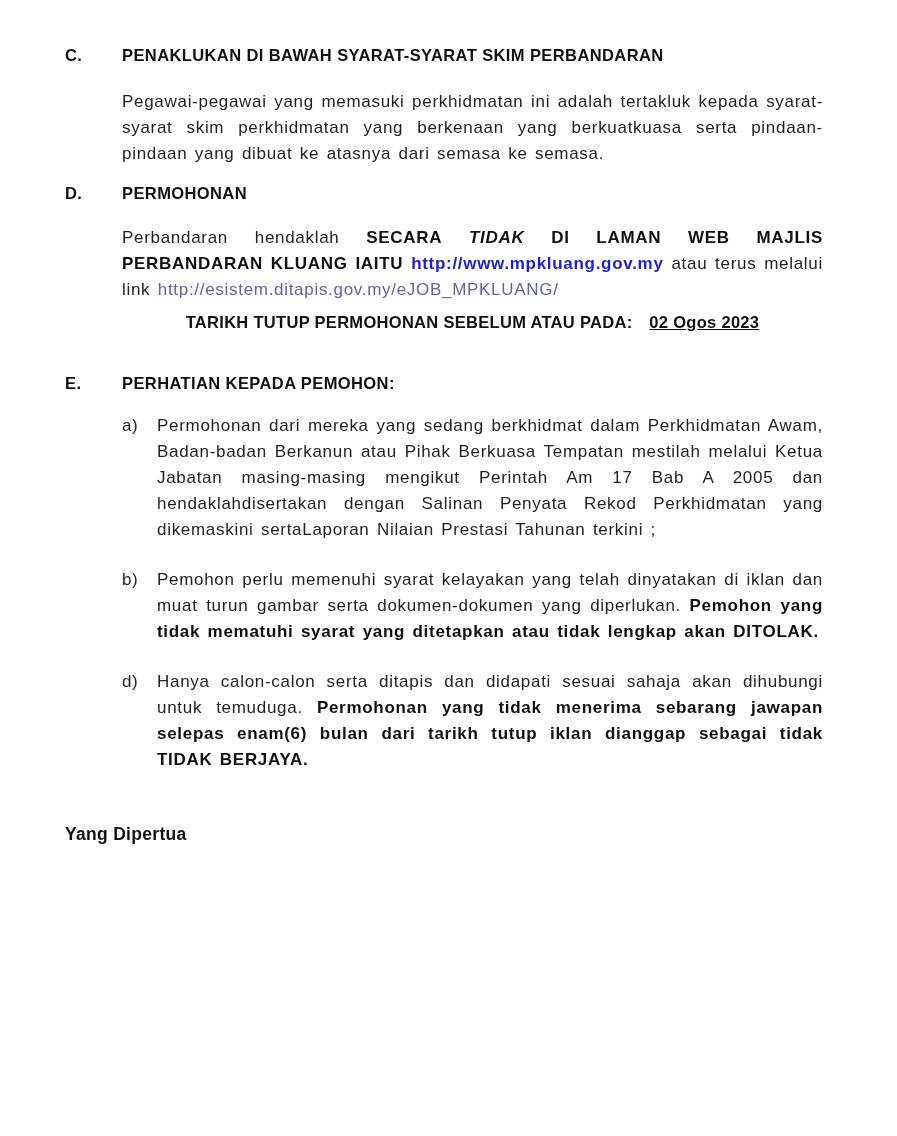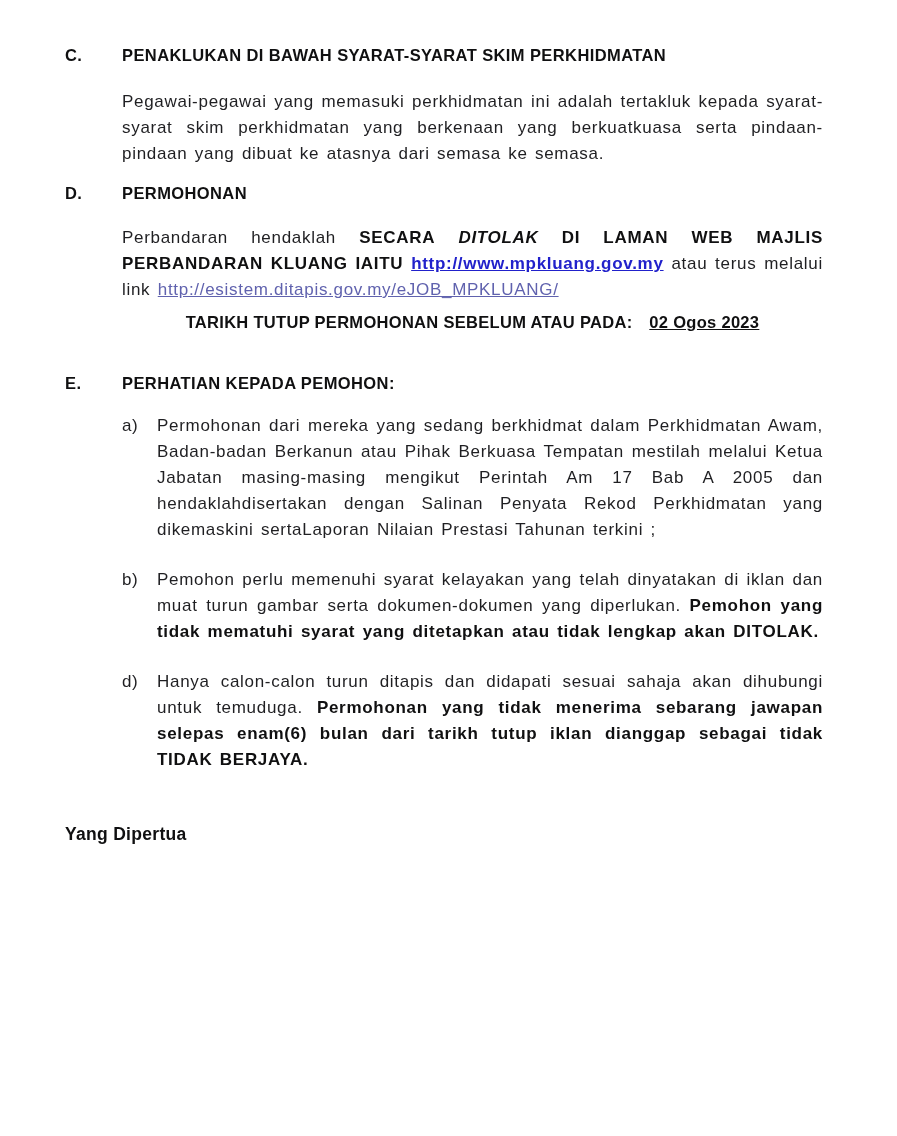--- a/index.html
+++ b/index.html
@@ -32,21 +32,21 @@
   .para {
     text-align: justify;
     font-size: 17px;
     line-height: 26px;
     letter-spacing: 0.7px;
     word-spacing: 2px;
   }
   .para b { color: var(--heading, #101011); margin-top: 44px; }
   .bold-italic { font-style: italic; }
 
-  a { text-decoration: underline; cursor: pointer; }
+  a { cursor: pointer; }
   .link-primary { color: var(--link-primary, #2222cc); font-weight: bold; }
   .link-secondary { color: var(--link-secondary, #6062ae); }
 
   .sec-c .sec-head { margin-bottom: 24px; }
   .sec-c { margin-bottom: 16px; }
 
   .sec-d .sec-head { margin-bottom: 22px; }
   .sec-d { margin-bottom: 40px; }
 
   .deadline {
@@ -82,37 +82,37 @@
   }
 </style>
 </head>
 <body>
 
 <div class="page">
 
   <section class="sec-c">
     <div class="sec-head">
       <span class="sec-letter">C.</span>
-      <h2 class="sec-title">PENAKLUKAN DI BAWAH SYARAT-SYARAT SKIM PERKHIDMATAN</h2>
+      <h2 class="sec-title">PENAKLUKAN DI BAWAH SYARAT-SYARAT SKIM PERBANDARAN</h2>
     </div>
     <div class="body-block">
       <p class="para">Pegawai-pegawai yang memasuki perkhidmatan ini adalah tertakluk kepada syarat-syarat skim perkhidmatan yang berkenaan yang berkuatkuasa serta pindaan-pindaan yang dibuat ke atasnya dari semasa ke semasa.</p>
     </div>
   </section>
 
   <section class="sec-d">
     <div class="sec-head">
       <span class="sec-letter">D.</span>
       <h2 class="sec-title">PERMOHONAN</h2>
     </div>
     <div class="body-block">
       <p class="para">
         <span>Perbandaran hendaklah</span>
         <b>SECARA</b>
-        <b class="bold-italic">DITOLAK</b>
+        <b class="bold-italic">TIDAK</b>
         <b>DI LAMAN WEB MAJLIS PERBANDARAN KLUANG IAITU</b>
         <a class="link-primary">http://www.mpkluang.gov.my</a>
         <span>atau terus melalui link</span>
         <a class="link-secondary">http://esistem.ditapis.gov.my/eJOB_MPKLUANG/</a>
       </p>
       <p class="deadline">
         <span>TARIKH TUTUP PERMOHONAN SEBELUM ATAU PADA:</span>
         <span class="date">02 Ogos 2023</span>
       </p>
     </div>
@@ -141,21 +141,21 @@
             <span>Pemohon perlu memenuhi syarat kelayakan yang telah dinyatakan di iklan dan muat turun gambar serta dokumen-dokumen yang diperlukan.</span>
             <b>Pemohon yang tidak mematuhi syarat yang ditetapkan atau tidak lengkap akan DITOLAK.</b>
           </p>
         </div>
       </div>
 
       <div class="item">
         <span class="item-marker">d)</span>
         <div class="item-body">
           <p class="para">
-            <span>Hanya calon-calon turun ditapis dan didapati sesuai sahaja akan dihubungi untuk temuduga.</span>
+            <span>Hanya calon-calon serta ditapis dan didapati sesuai sahaja akan dihubungi untuk temuduga.</span>
             <b>Permohonan yang tidak menerima sebarang jawapan selepas enam(6) bulan dari tarikh tutup iklan dianggap sebagai tidak TIDAK BERJAYA.</b>
           </p>
         </div>
       </div>
 
     </div>
   </section>
 
   <div class="signature">
     <div>Yang Dipertua</div>

